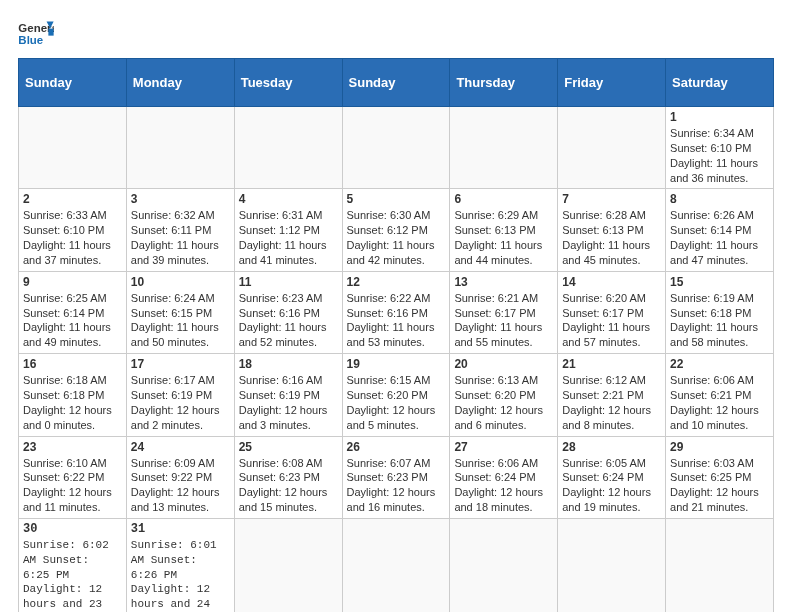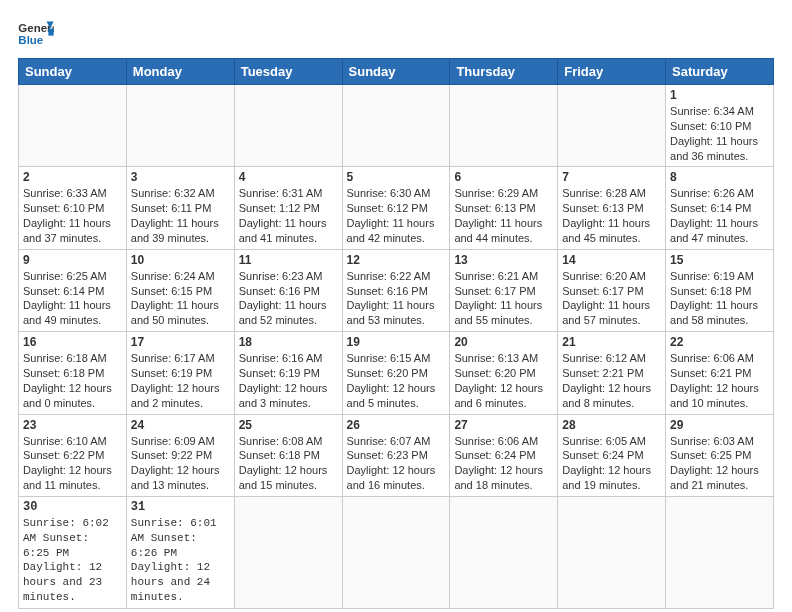--- a/index.html
+++ b/index.html
@@ -46,21 +46,21 @@
     }
     .calendar {
       width: 100%;
       border-collapse: collapse;
       border: 1px solid #ccc;
     }
     .calendar th {
       background: #2a6db5;
       color: #fff;
       text-align: left;
-      padding: 5px 6px;
+      padding: 16px 6px;
       font-size: 13px;
       font-weight: bold;
       border: 1px solid #1a5a9a;
     }
     .calendar td {
       border: 1px solid #ccc;
       vertical-align: top;
       padding: 3px 4px;
       font-size: 9.5px;
       color: #333;
@@ -298,21 +298,21 @@
           <td>
             <span class="day-number">24</span>
             <div class="day-info">Sunrise: 6:09 AM
 Sunset: 9:22 PM
 Daylight: 12 hours
 and 13 minutes.</div>
           </td>
           <td>
             <span class="day-number">25</span>
             <div class="day-info">Sunrise: 6:08 AM
-Sunset: 6:18 PM
+Sunset: 6:23 PM
 Daylight: 12 hours
 and 15 minutes.</div>
           </td>
           <td>
             <span class="day-number">26</span>
             <div class="day-info">Sunrise: 6:07 AM
 Sunset: 6:23 PM
 Daylight: 12 hours
 and 16 minutes.</div>
           </td>

